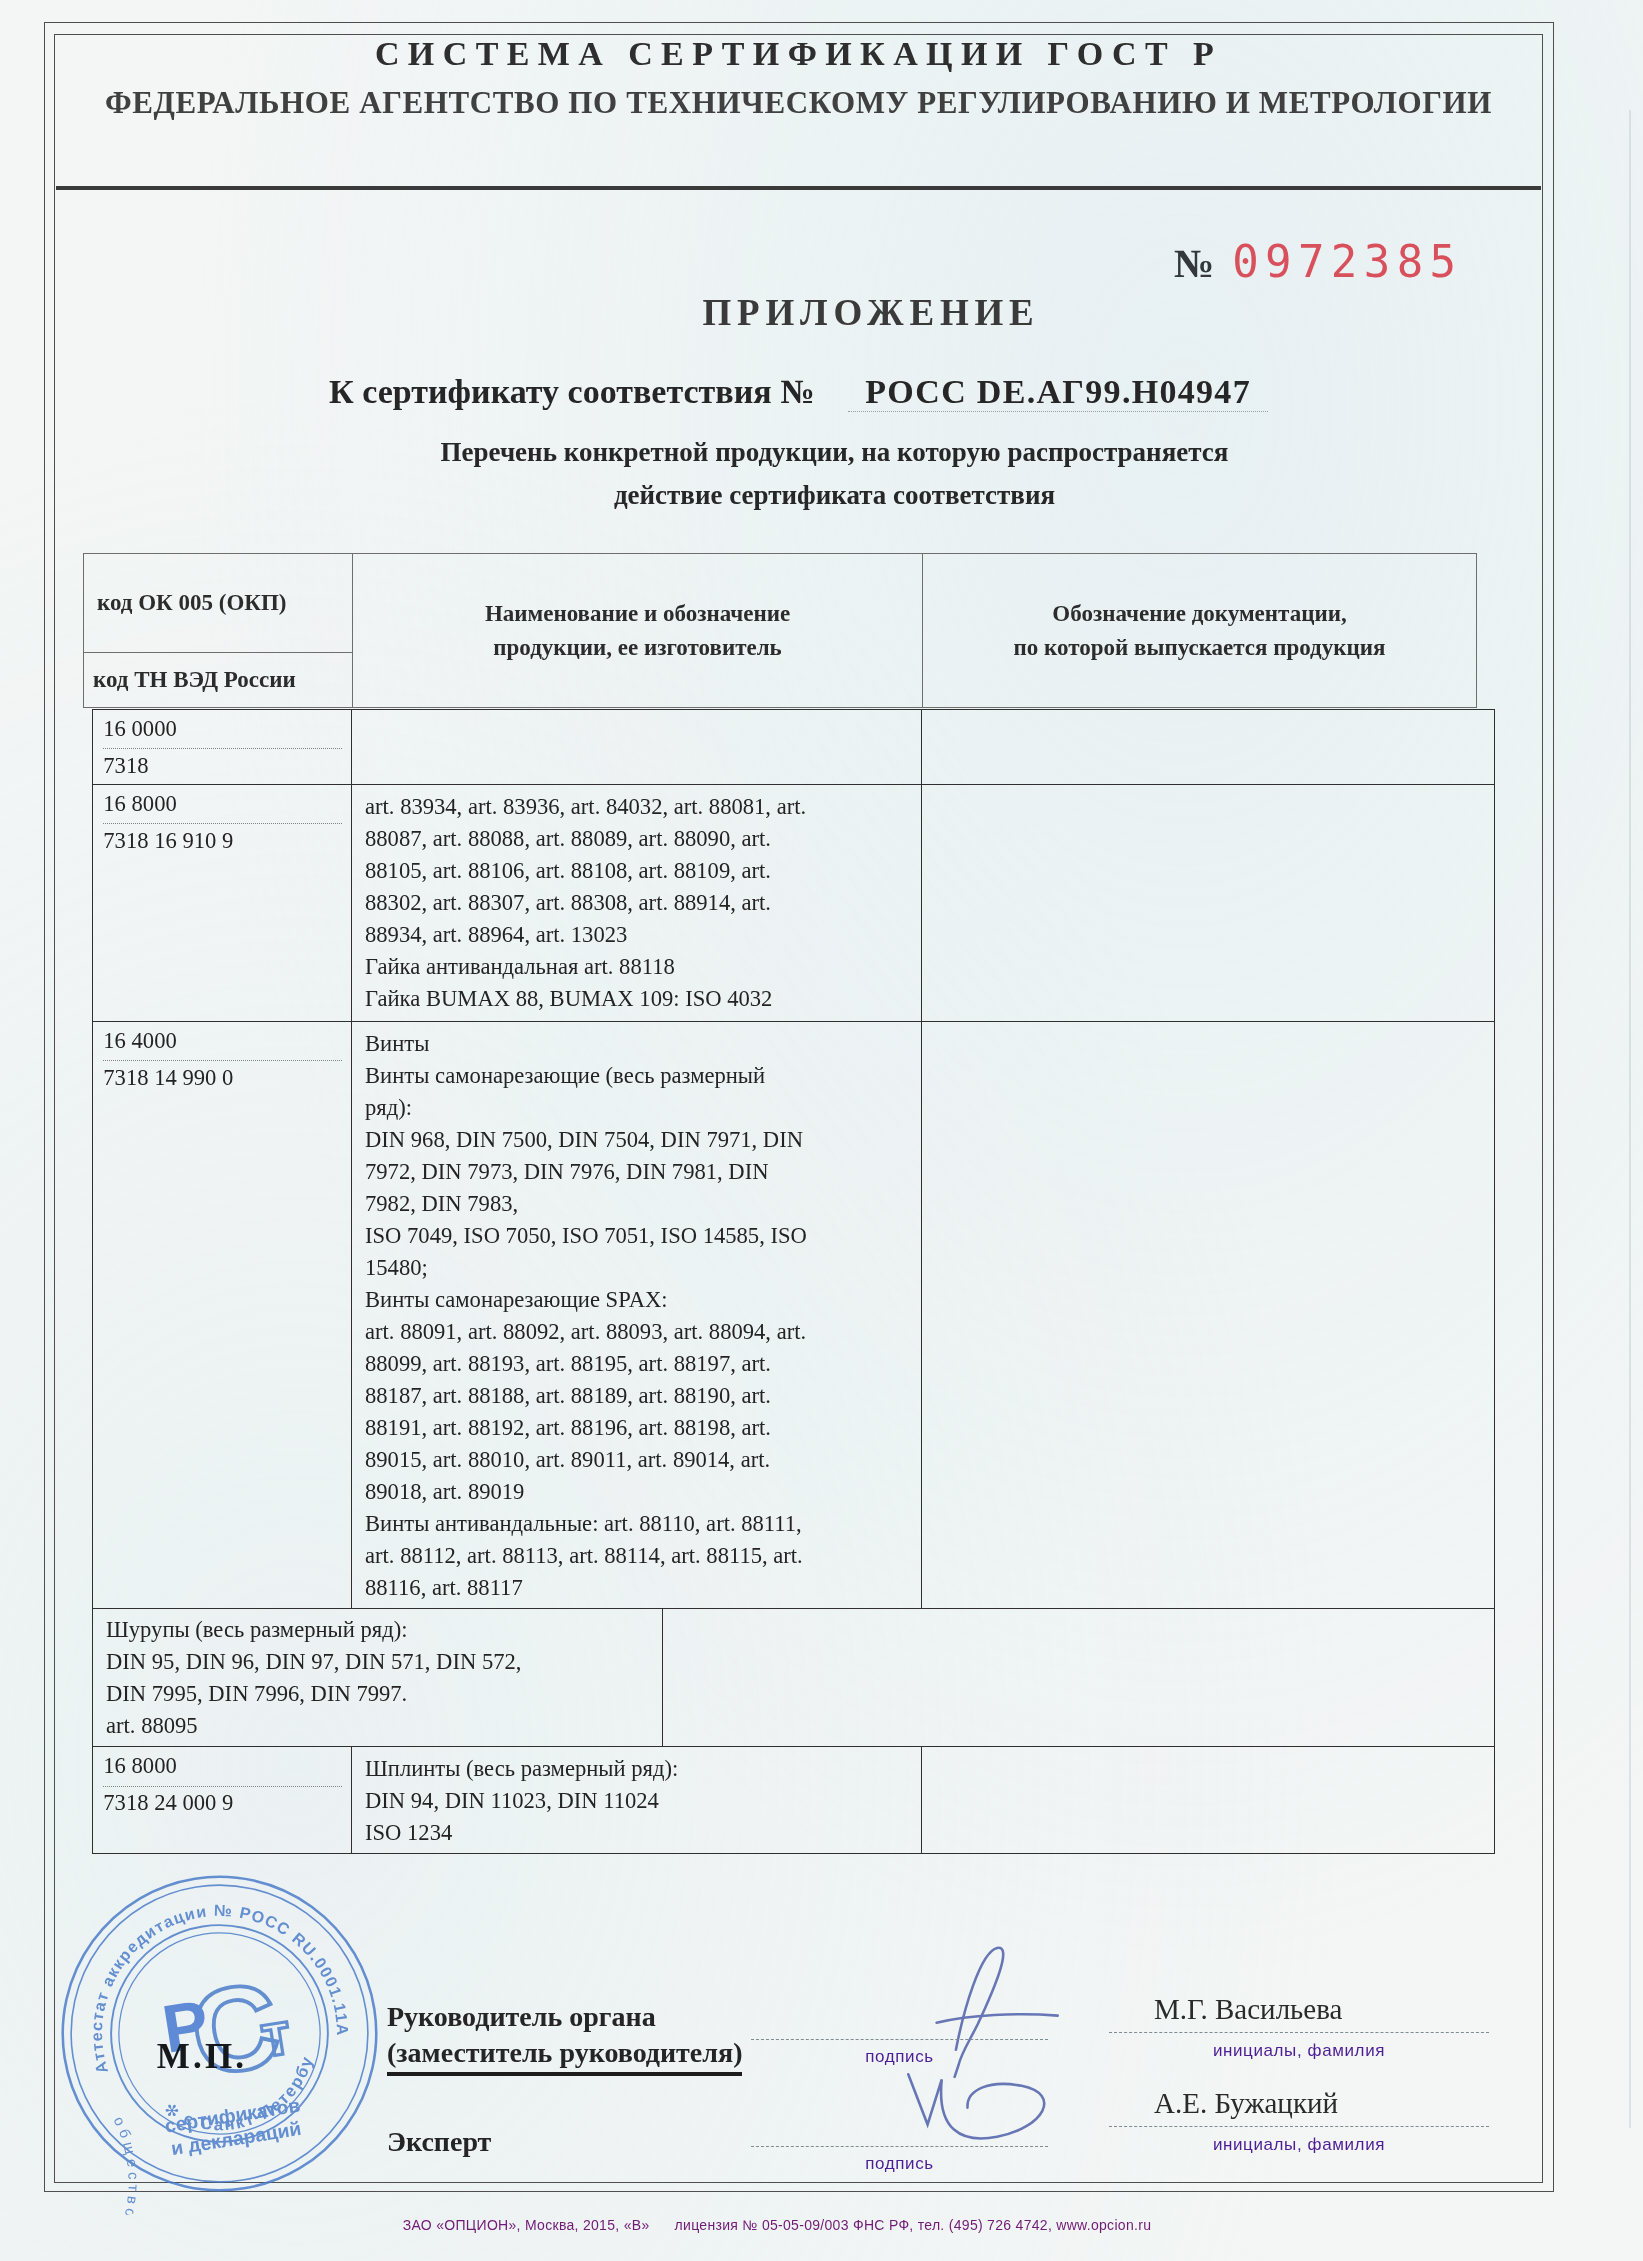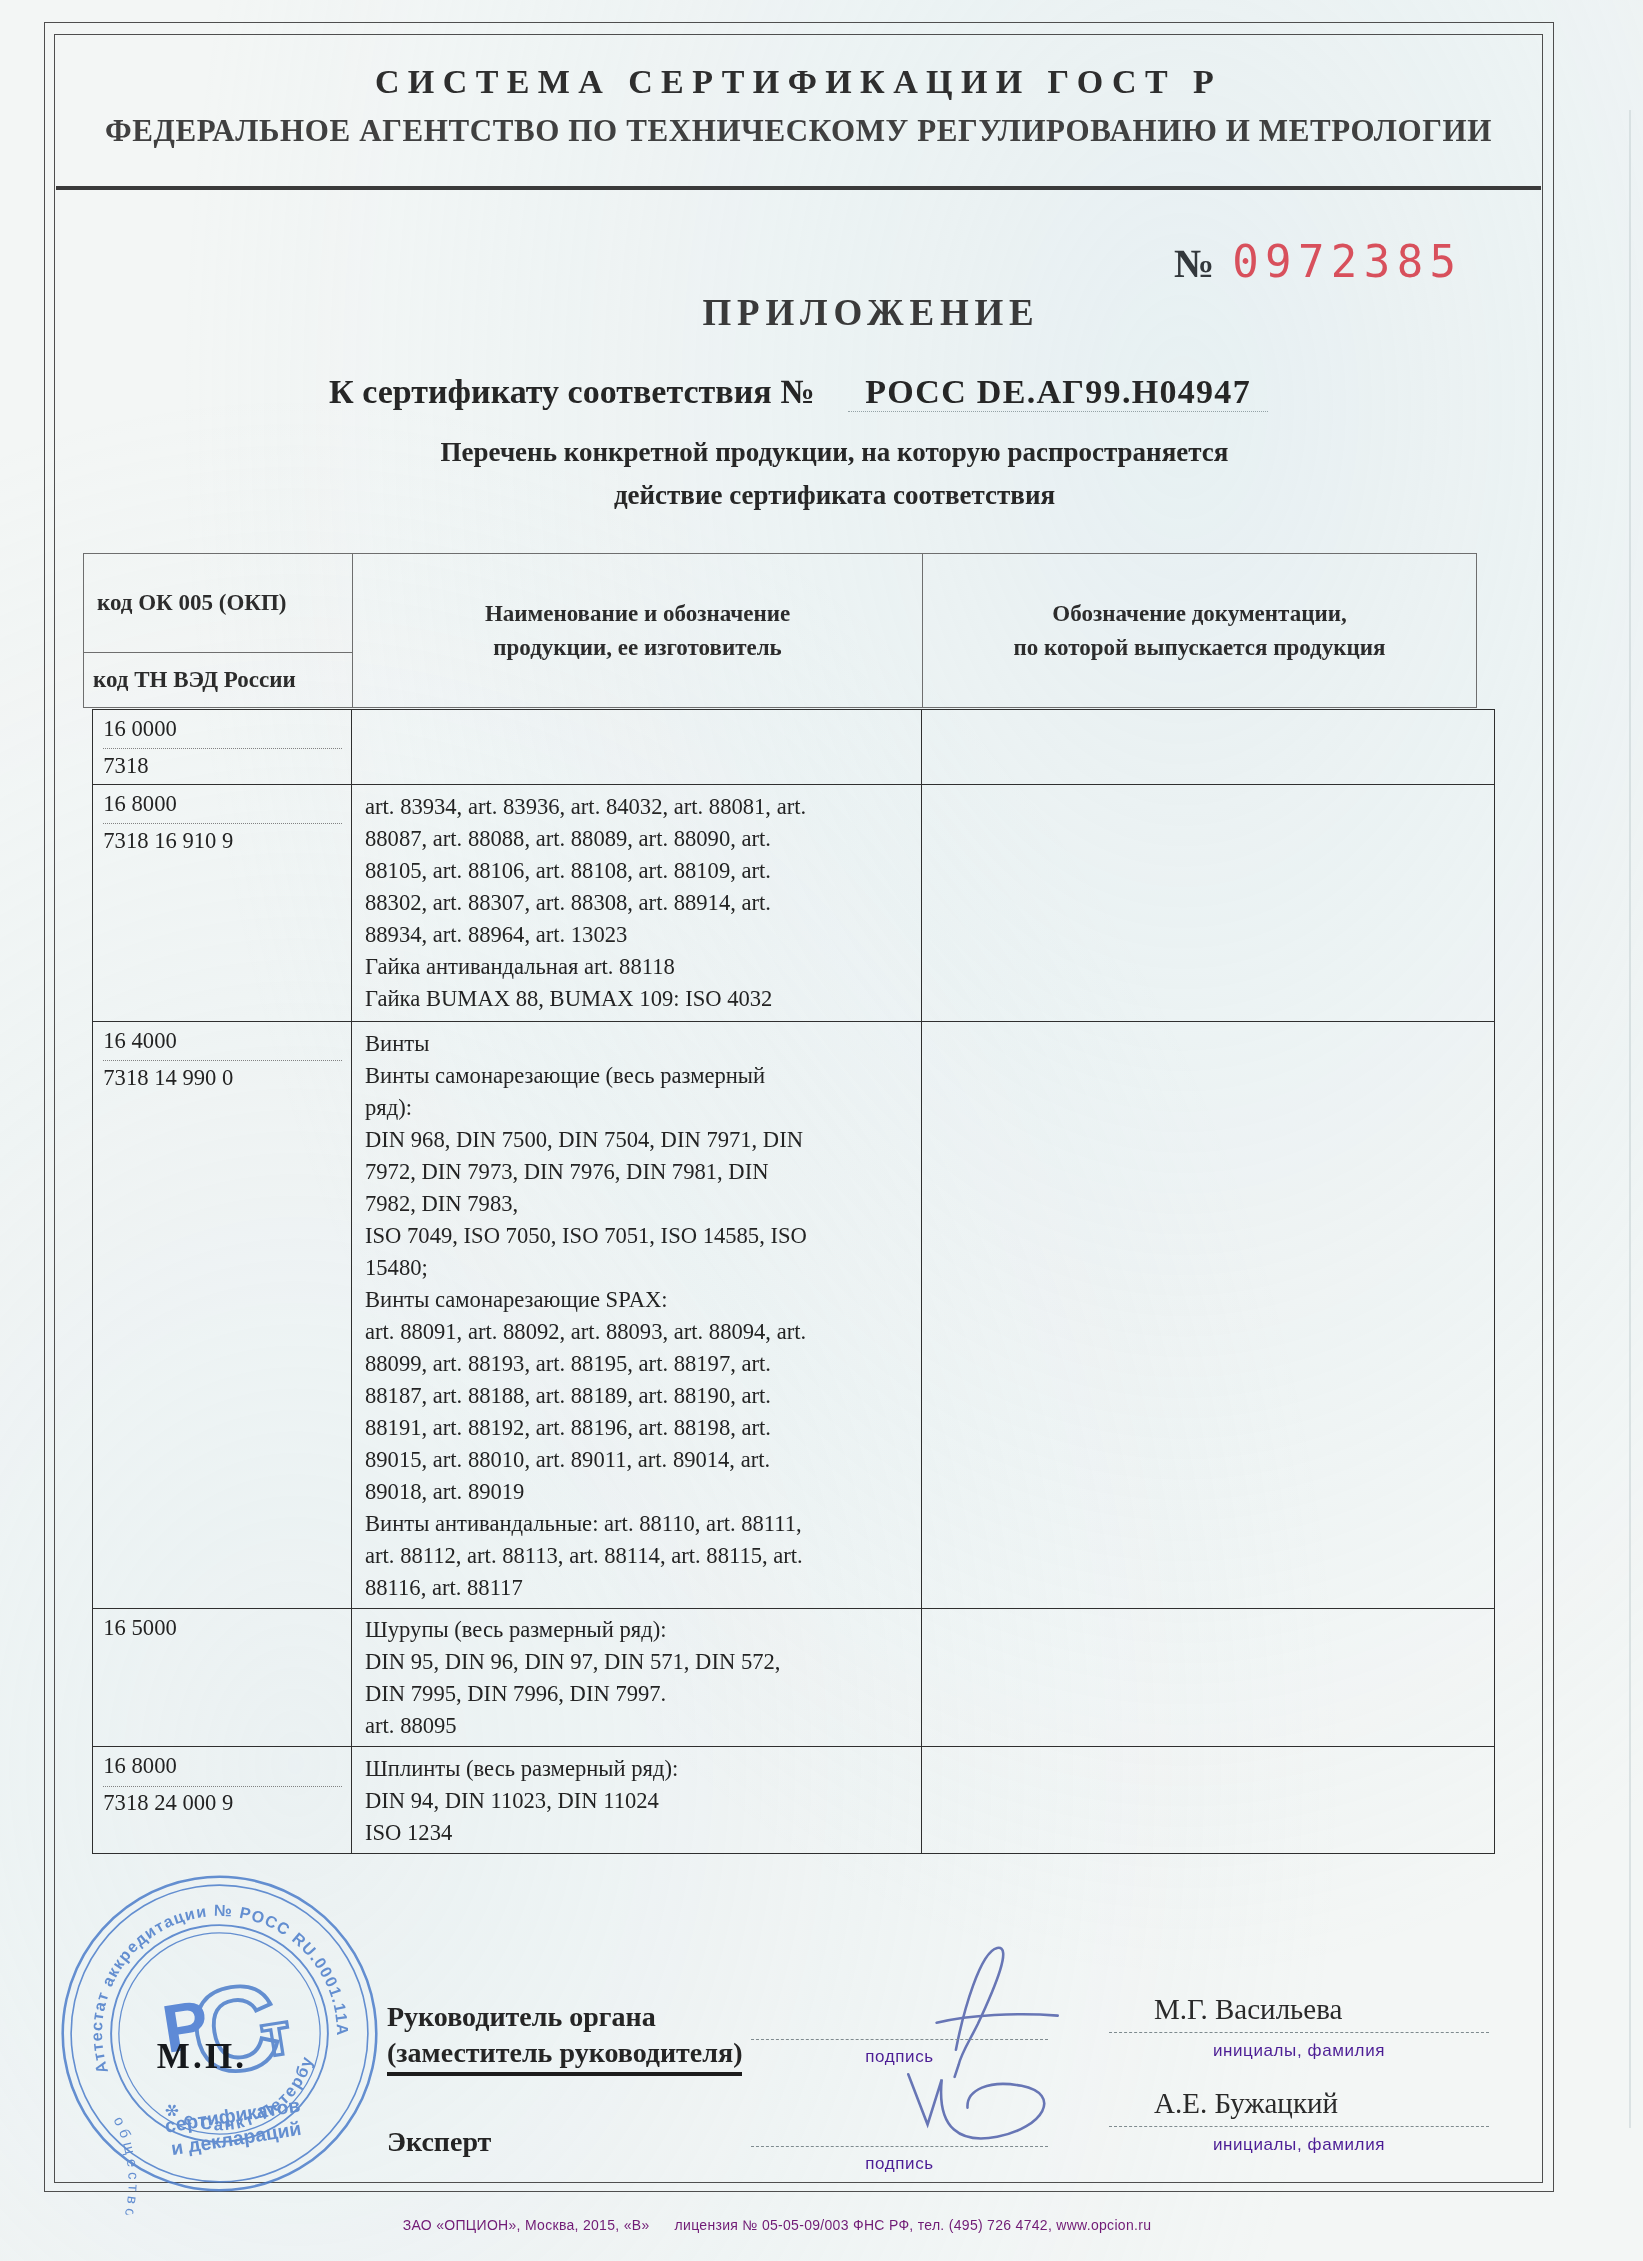--- a/index.html
+++ b/index.html
@@ -15,21 +15,21 @@
   *{box-sizing:border-box;}
   .abs{position:absolute;}
 
   
   .frame-outer{left:44px;top:22px;width:1510px;height:2170px;border:1.9px solid #4e4e4e;}
   .frame-inner{left:54px;top:34px;width:1489px;height:2149px;border:1.9px solid #4e4e4e;}
   .edge-shadow{left:1629px;top:110px;width:1.9px;height:2018px;background:#c7d1d3;opacity:.55;}
 
   
   .header-band{left:56px;top:35px;width:1485px;height:155px;border-bottom:4.5px solid #3a3a3a;text-align:center;}
-  .header-line1{margin-top:28px;font-size:34px;font-weight:bold;letter-spacing:8.4px;color:#2e2e2e;}
+  .header-line1{font-size:34px;font-weight:bold;letter-spacing:8.4px;color:#2e2e2e;}
   .header-line2{margin-top:11.6px;font-size:31px;font-weight:bold;letter-spacing:0.6px;color:#404040;}
 
   
   .blank-number{left:1174px;top:236px;display:flex;align-items:baseline;}
   .blank-number .nsign{font-size:40px;font-weight:bold;color:#33383c;margin-right:18px;}
   .blank-number .digits{font-family:"DejaVu Sans Mono",monospace;font-size:44px;letter-spacing:6.4px;color:#d8505c;}
 
   .appendix-title{left:68px;top:291px;width:1606px;text-align:center;font-size:37px;font-weight:bold;letter-spacing:5.8px;color:#3a3a3a;}
 
   .cert-line{left:56px;top:373px;width:1485px;text-align:center;font-size:34px;font-weight:bold;color:#262626;}
@@ -165,23 +165,20 @@
 88191, art. 88192, art. 88196, art.  88198, art.
 89015, art.  88010, art.  89011, art. 89014, art.
 89018, art. 89019
 Винты антивандальные: art. 88110, art. 88111,
 art. 88112, art. 88113, art. 88114, art. 88115, art.
 88116, art. 88117</div>
     <div class="c3"></div>
   </div>
 
   <div class="t-row r4">
-    <div class="c1">
-      <div class="okp">16 5000</div>
-    </div>
     <div class="c2">Шурупы (весь размерный ряд):
 DIN 95, DIN 96, DIN 97, DIN 571, DIN 572,
 DIN 7995, DIN 7996, DIN 7997.
 art. 88095</div>
     <div class="c3"></div>
   </div>
 
   <div class="t-row r5">
     <div class="c1">
       <div class="okp dotted">16 8000</div>

